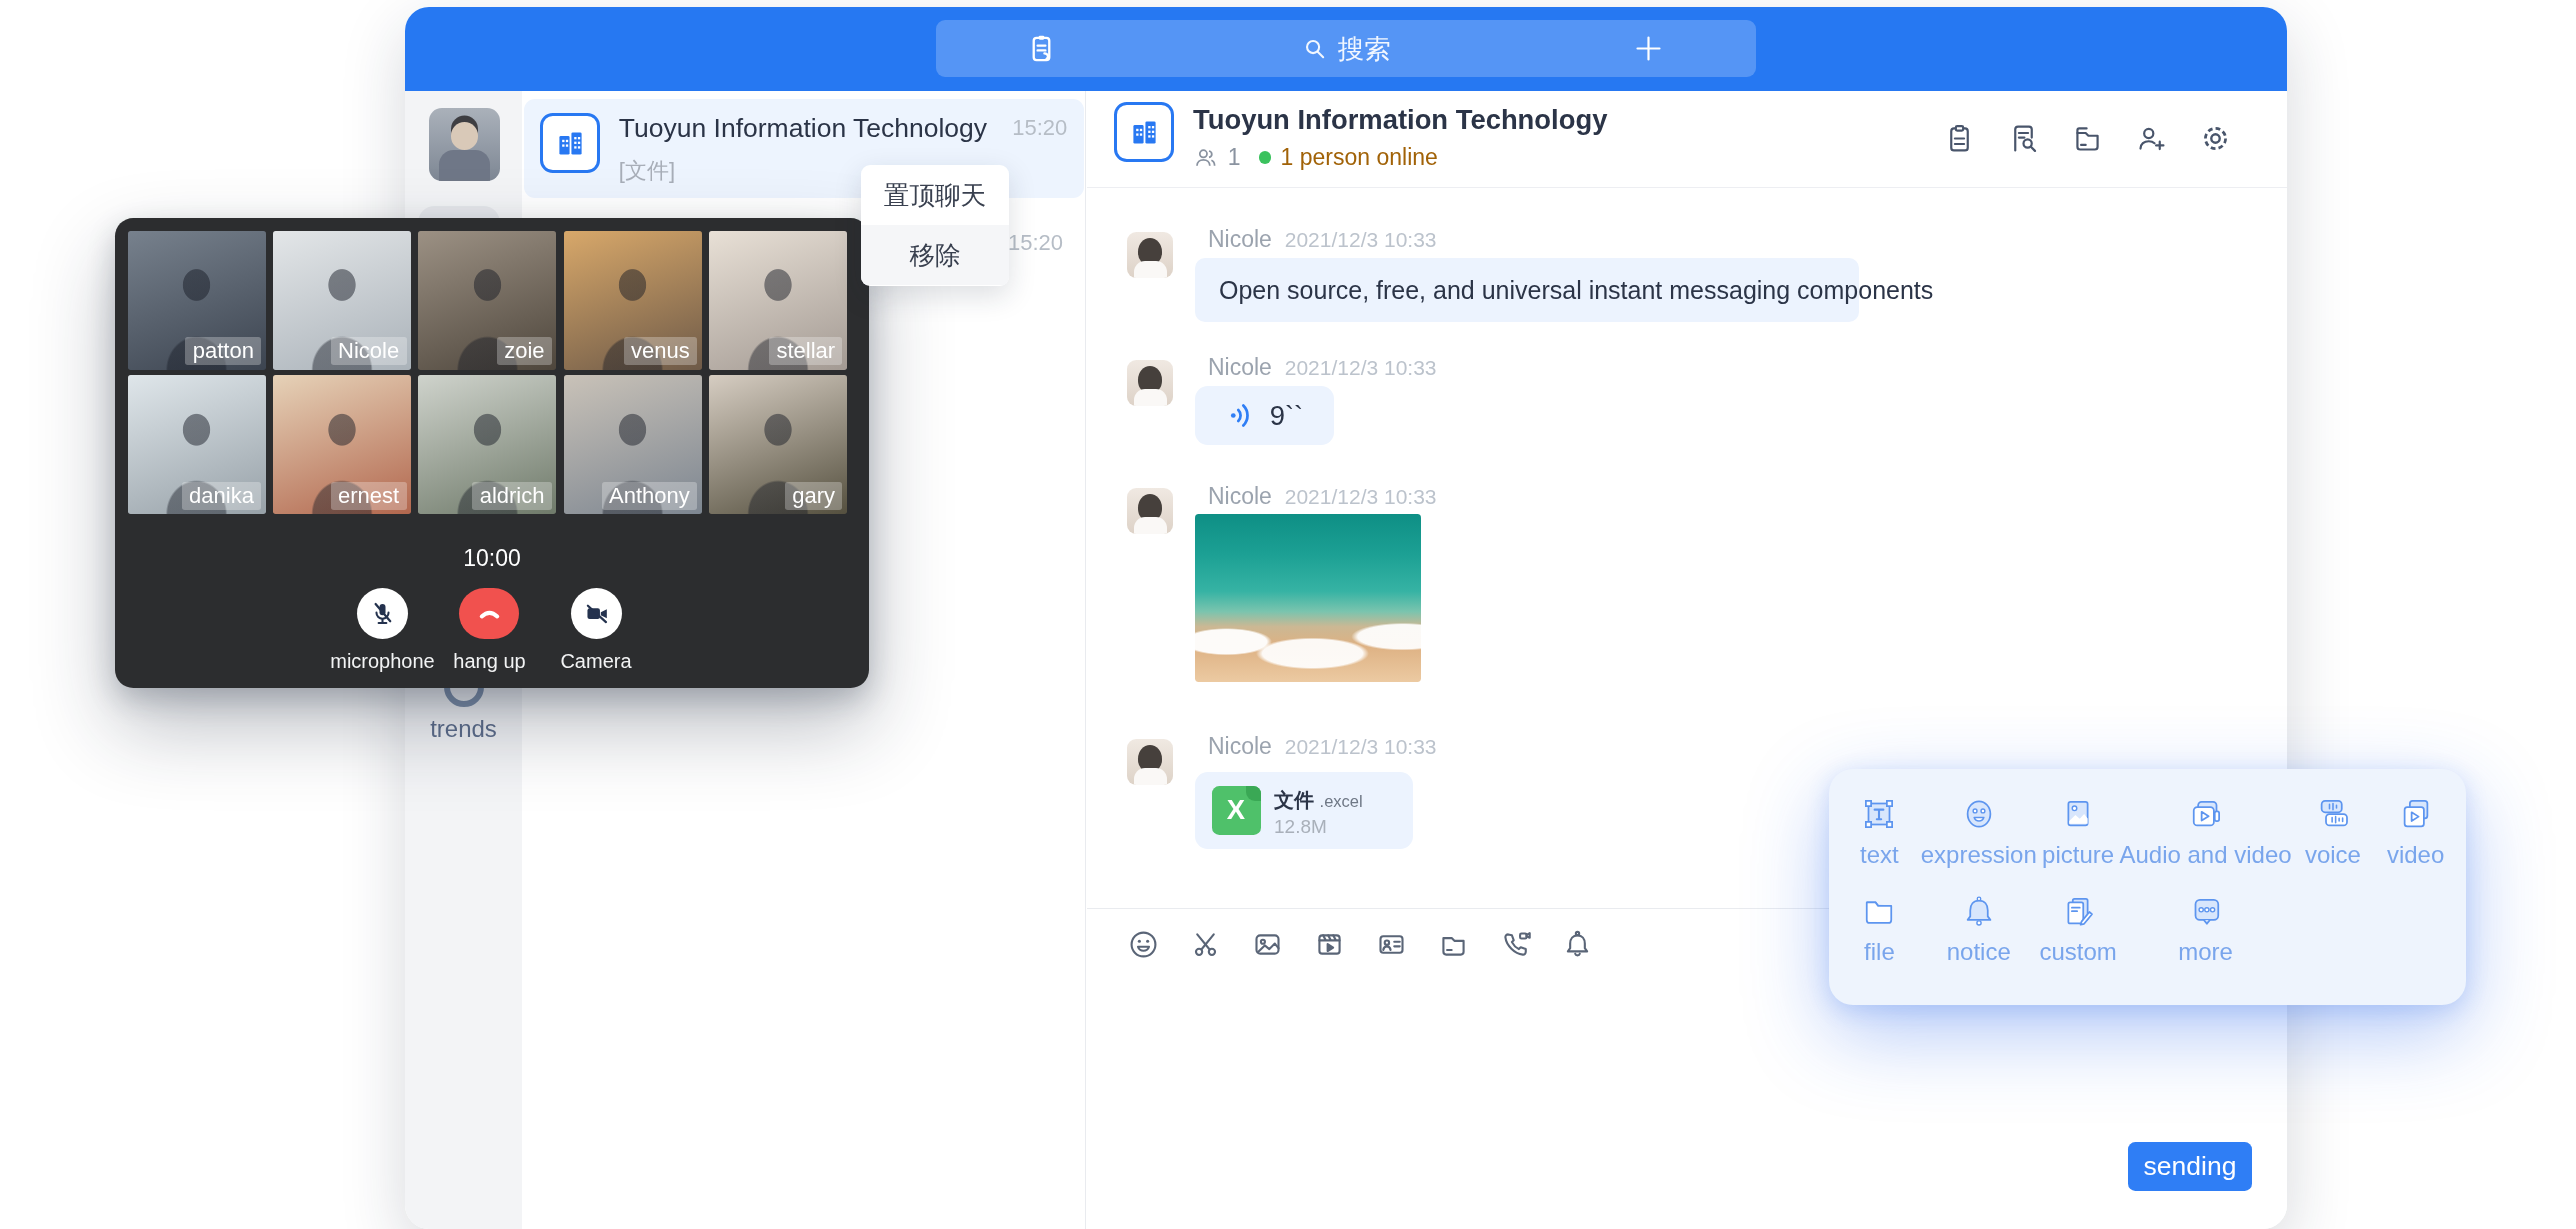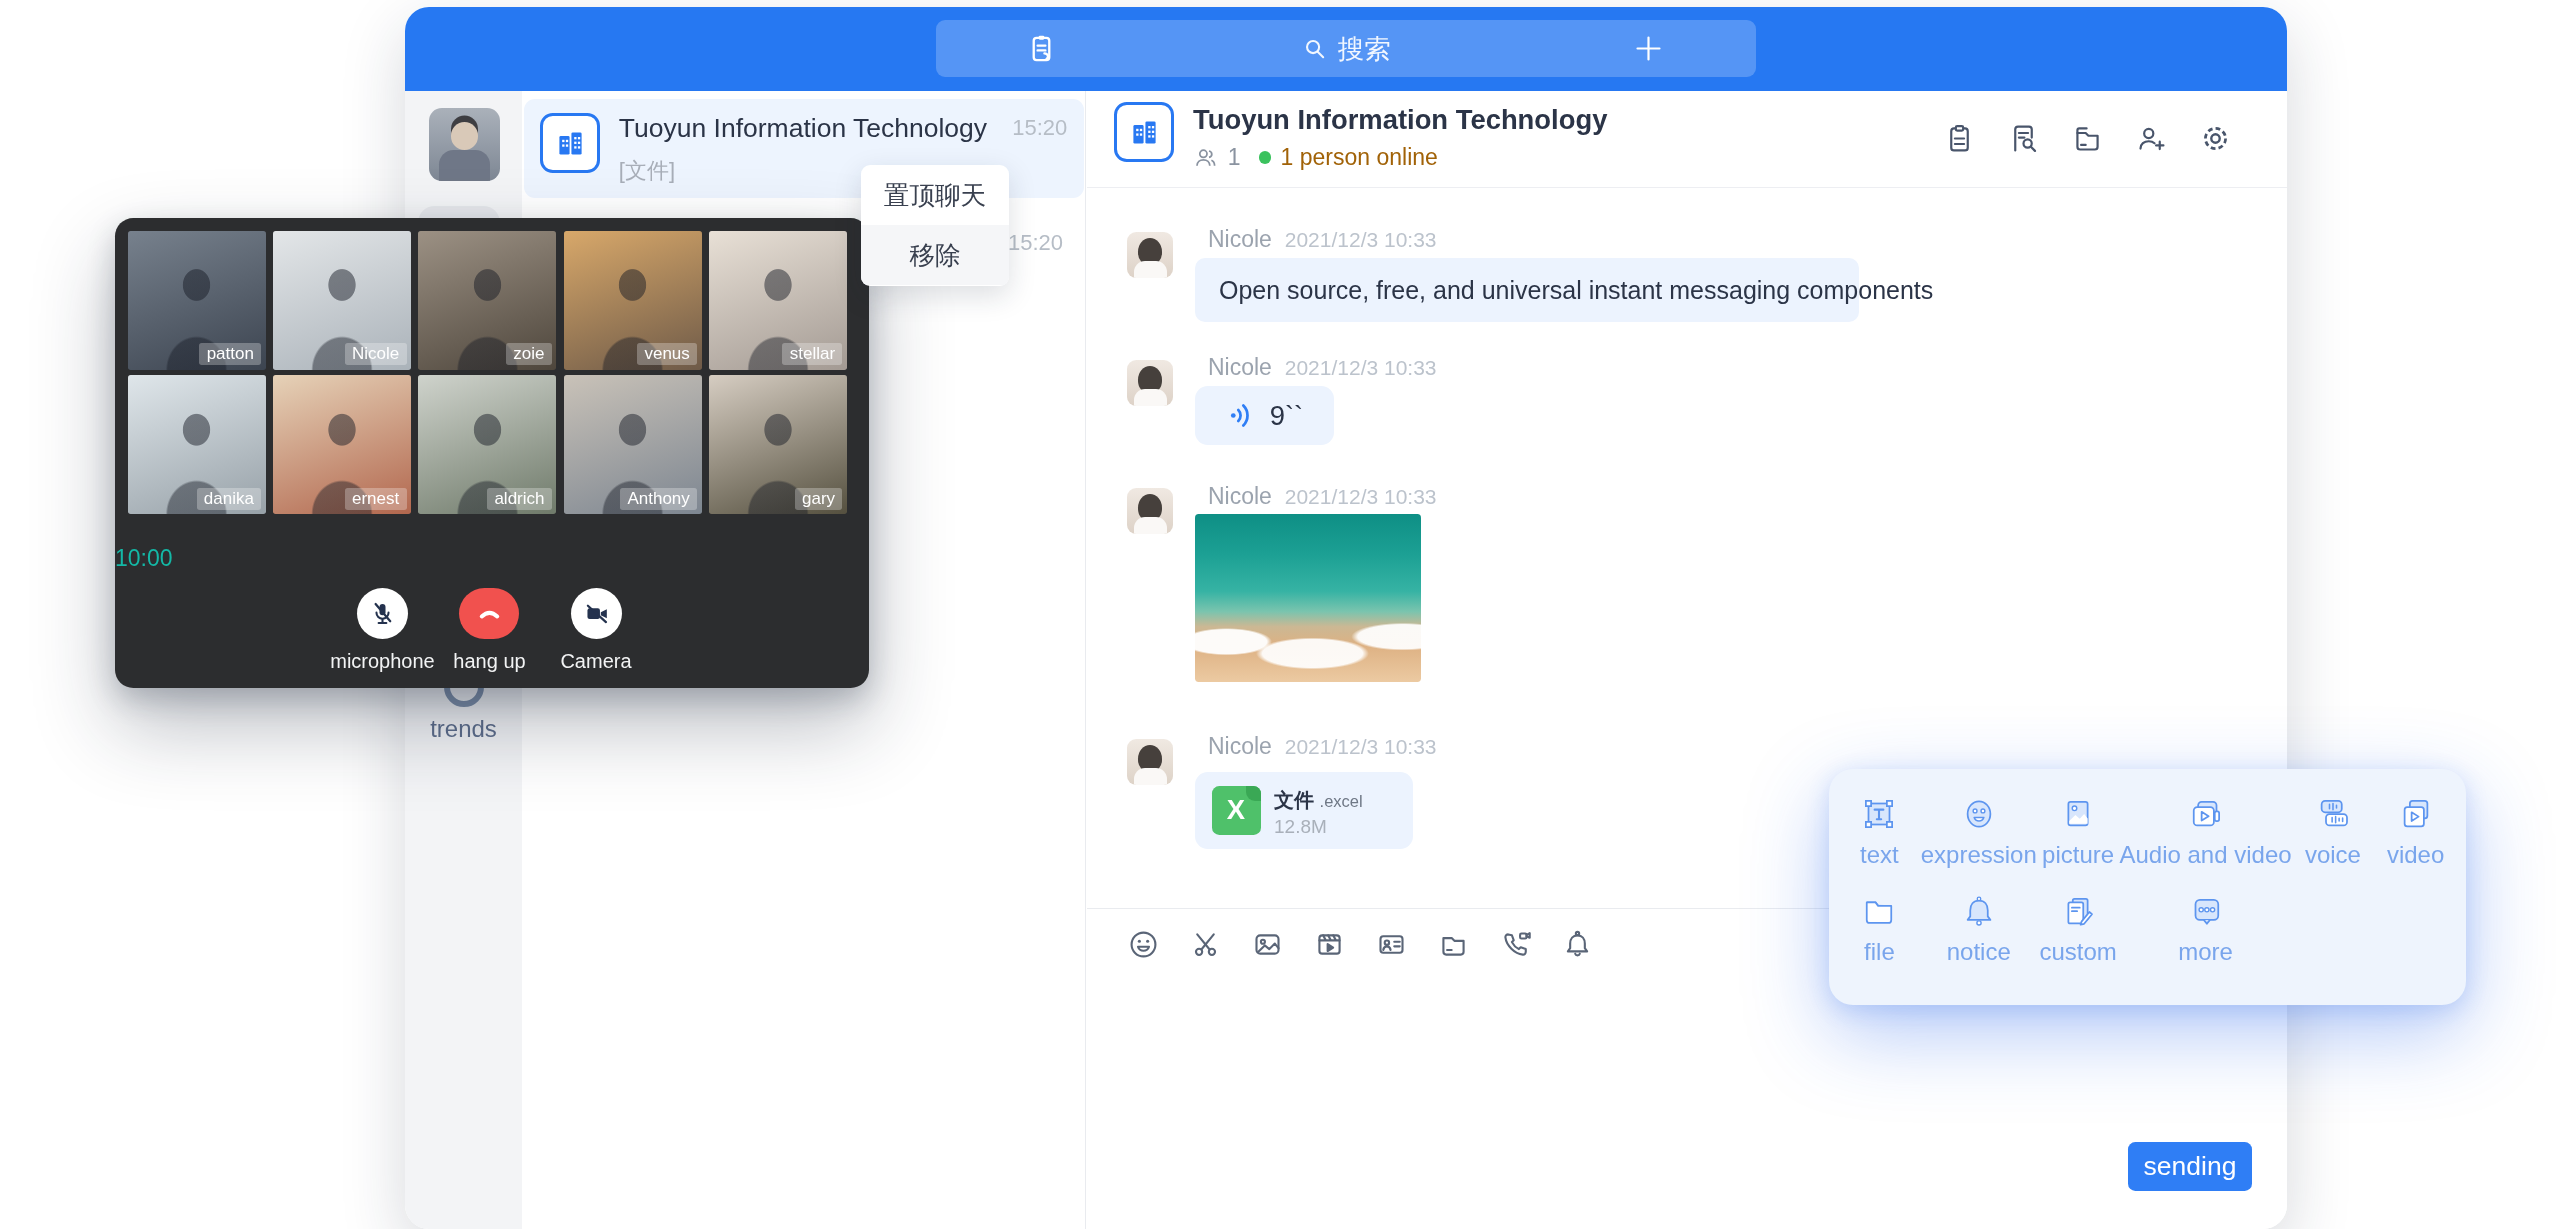--- a/index.html
+++ b/index.html
@@ -107,34 +107,34 @@
   .call { position:absolute; left:115px; top:218px; width:754px; height:470px;
     background:#2C2D2F; border-radius:18.3px; z-index:5;
     box-shadow:0 37px 82px rgba(25,35,55,.30), 0 11px 27.4px rgba(25,35,55,.22); }
   .call-grid { position:absolute; left:12.8px; top:12.8px; right:12.8px; display:flex;
     flex-wrap:wrap; gap:5.5px 7.3px; }
   .tile { position:relative; width:138px; height:139px; border-radius:2.7px; overflow:hidden; }
   .tile::after { content:""; position:absolute; left:15%; right:15%; top:22%; bottom:0;
     background:
       radial-gradient(ellipse 22px 25.6px at 50% 22%, rgba(22,26,36,.48) 60%, rgba(0,0,0,0) 64%),
       radial-gradient(ellipse 48px 53px at 50% 100%, rgba(22,26,36,.44) 60%, rgba(0,0,0,0) 64%); }
-  .tile .pname { position:absolute; right:4.6px; bottom:4.6px; z-index:2; color:#fff; font-size:17px;
+  .tile .pname { position:absolute; right:4.6px; bottom:4.6px; z-index:2; color:#fff; font-size:22px;
     background:rgba(255,255,255,.28); padding:0.9px 7.3px; border-radius:2.7px; }
   .tile:nth-child(1){background:linear-gradient(160deg,#77818d,#3c4450);}
   .tile:nth-child(2){background:linear-gradient(160deg,#e3e6e8,#aab2b9);}
   .tile:nth-child(3){background:linear-gradient(160deg,#9c9184,#4e463c);}
   .tile:nth-child(4){background:linear-gradient(160deg,#d8a86a,#6e5a48);}
   .tile:nth-child(5){background:linear-gradient(160deg,#e8e0d6,#a39a93);}
   .tile:nth-child(6){background:linear-gradient(160deg,#dfe6ea,#97a1a8);}
   .tile:nth-child(7){background:linear-gradient(160deg,#e6d2b8,#b2674e);}
   .tile:nth-child(8){background:linear-gradient(160deg,#cfd3cc,#6f7a6a);padding-left:32px;}
   .tile:nth-child(9){background:linear-gradient(160deg,#c9c2b8,#7d8691);}
   .tile:nth-child(10){background:linear-gradient(160deg,#d6cdc2,#55503f);}
-  .call-timer { position:absolute; left:0; right:0; top:327px; 
-    color:#14b8a6; font-size:23px; }
+  .call-timer { position:absolute; left:0; right:0; top:327px; text-align:center;
+    color:#ffffff; font-size:23px; }
   .ctl { position:absolute; top:370px; width:51px; height:51px; border-radius:50%;
     background:#fff; border:none; display:flex; align-items:center; justify-content:center; }
   .ctl svg { width:31px; height:31px; }
   .ctl-mic { left:242px; }
   .ctl-hang { left:344px; width:60px; border-radius:27.4px; background:#F1514E; }
   .ctl-cam { left:456px; }
   .ctl-label { position:absolute; top:432px; color:#F2F3F4; font-size:20px; text-align:center; }
   .lb-mic { left:196px; width:143px; }
   .lb-hang { left:315px; width:119px; }
   .lb-cam { left:426px; width:110px; }

